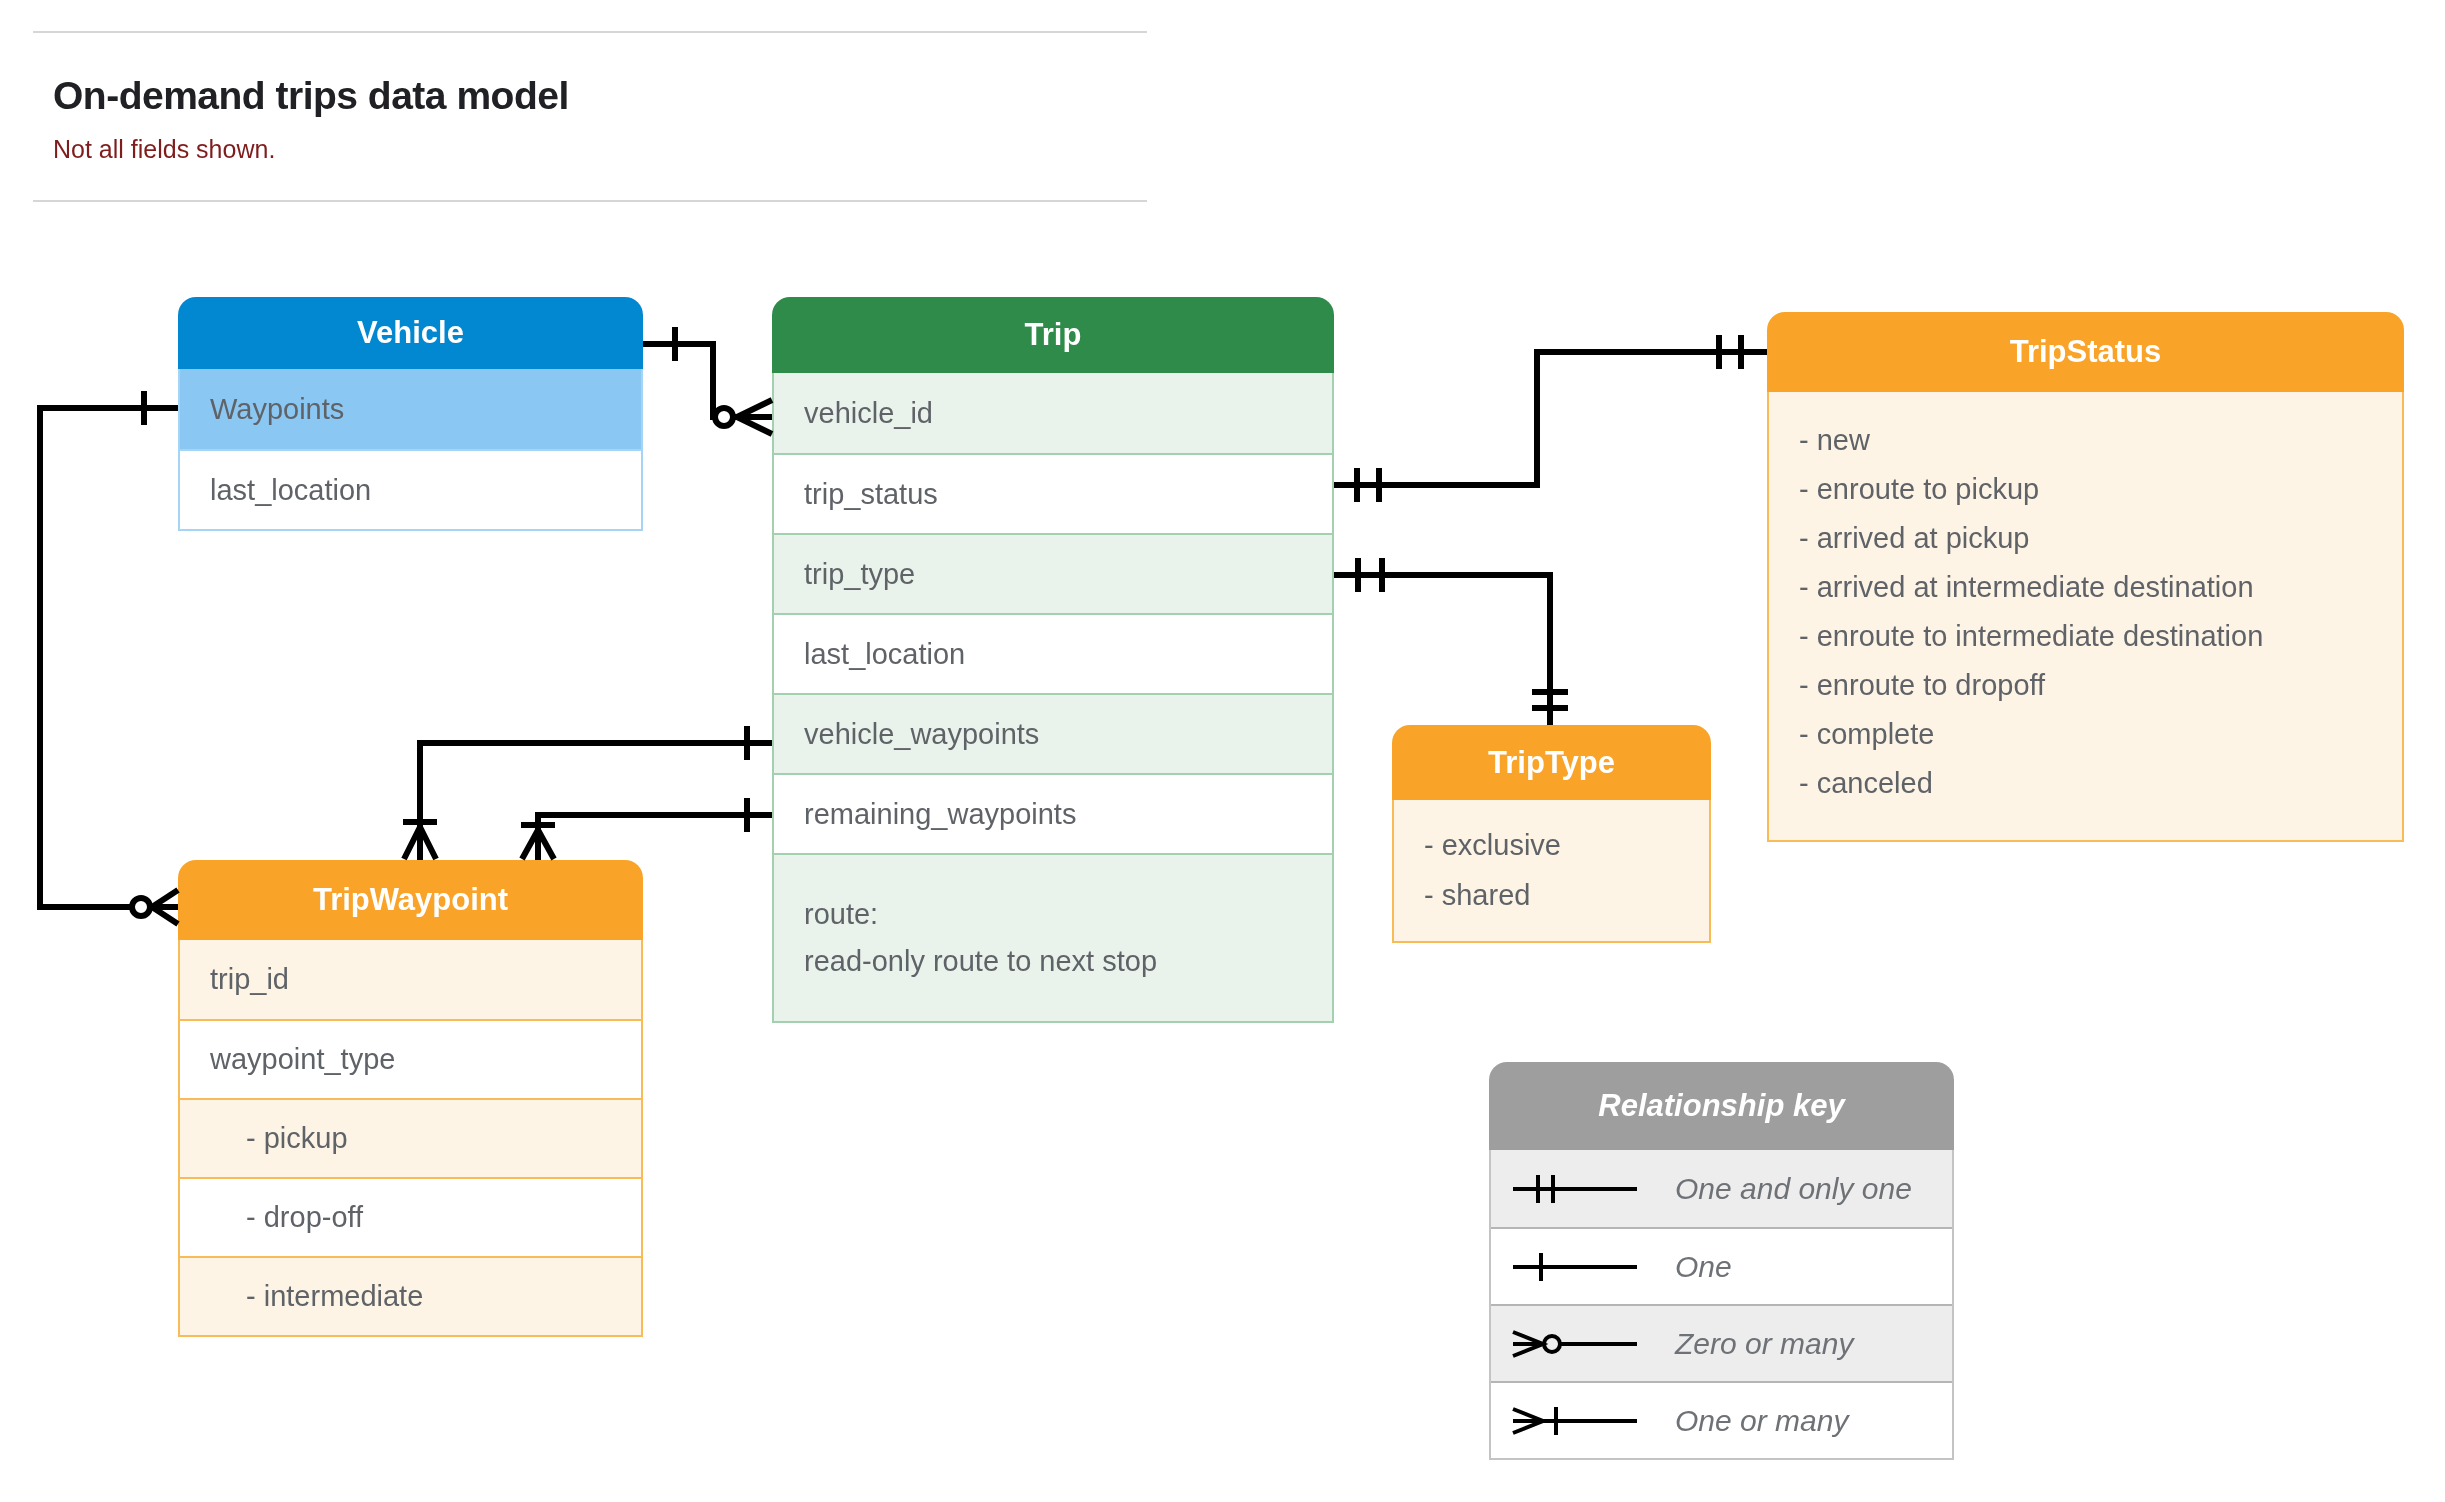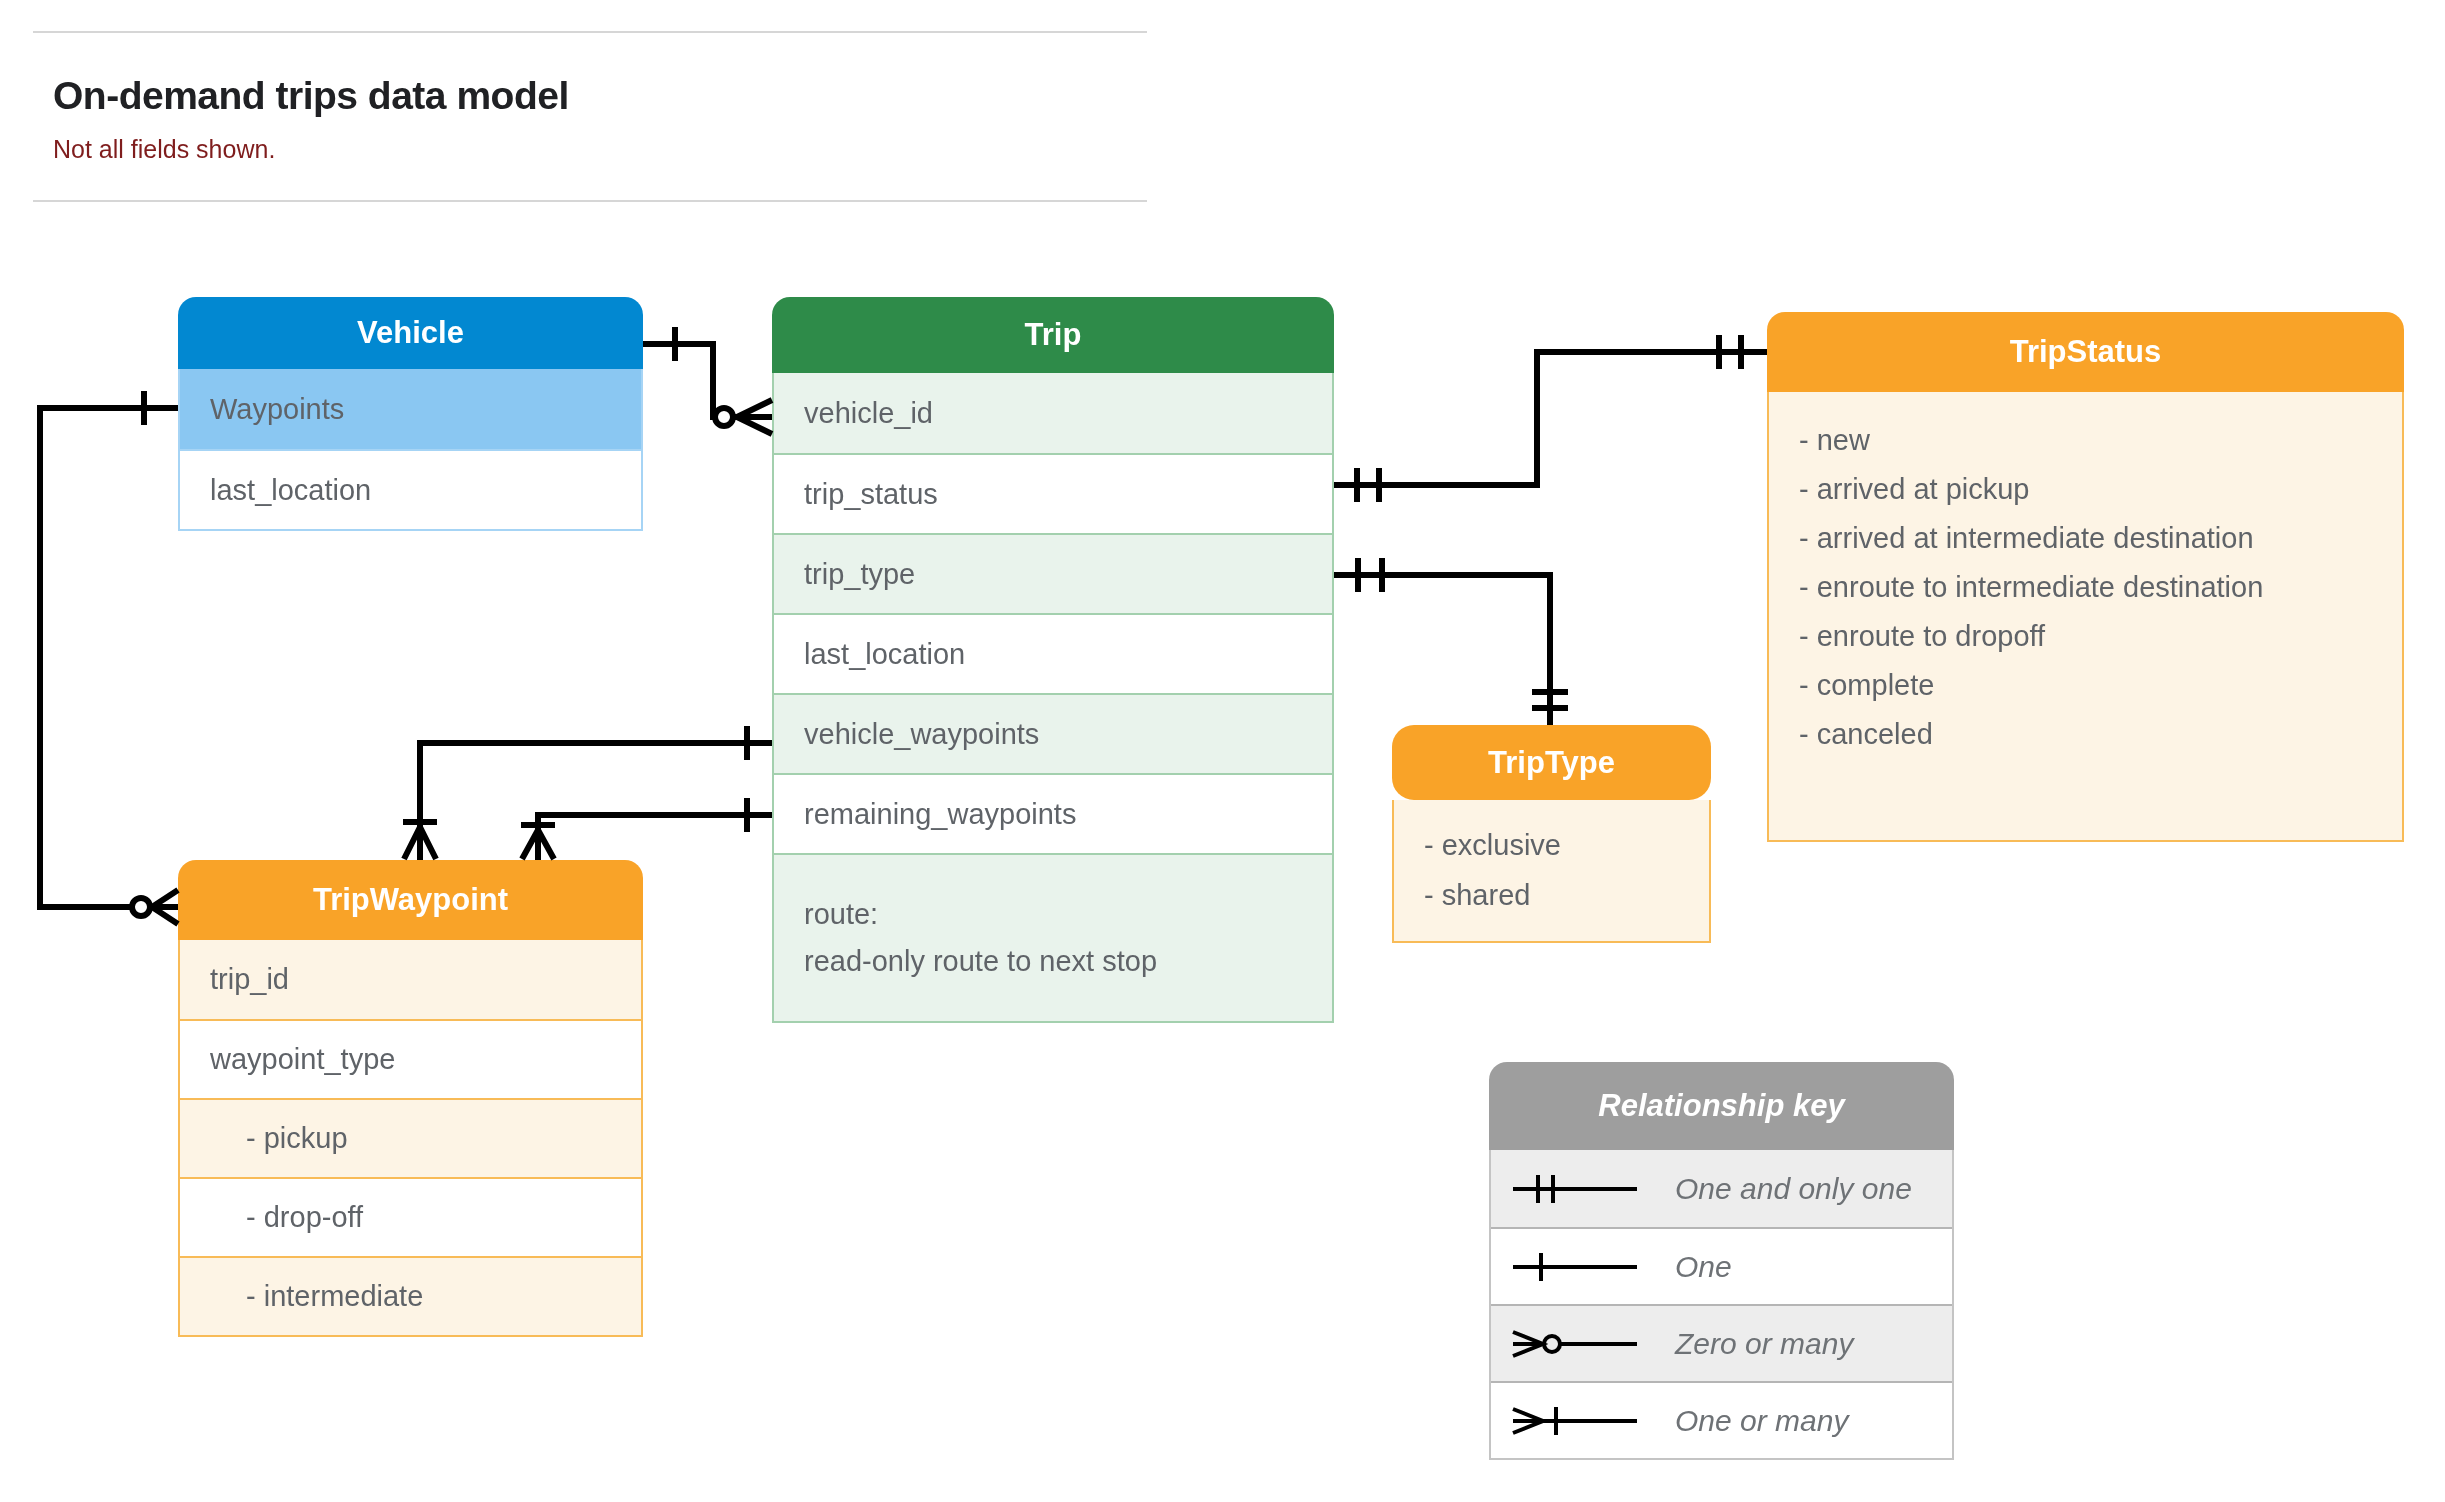--- a/index.html
+++ b/index.html
@@ -107,31 +107,32 @@
         <div>route:</div>
         <div>read-only route to next stop</div>
       </div>
     </div>
   </div>
 
   <div class="tbl orange" style="left:1767px;top:312px;width:637px;">
     <div class="hd" style="height:80px;">TripStatus</div>
     <div class="itemsbox" style="height:450px;padding-top:24px;">
       <div class="item" style="line-height:49px;">- new</div>
+      <div class="item" style="line-height:49px;">- enroute to pickup</div>
       <div class="item" style="line-height:49px;">- arrived at pickup</div>
       <div class="item" style="line-height:49px;">- arrived at intermediate destination</div>
       <div class="item" style="line-height:49px;">- enroute to intermediate destination</div>
       <div class="item" style="line-height:49px;">- enroute to dropoff</div>
       <div class="item" style="line-height:49px;">- complete</div>
       <div class="item" style="line-height:49px;">- canceled</div>
     </div>
   </div>
 
   <div class="tbl orange" style="left:1392px;top:725px;width:319px;">
-    <div class="hd" style="height:75px;border-radius:22px;">TripType</div>
+    <div class="hd" style="height:75px;">TripType</div>
     <div class="itemsbox" style="height:143px;padding-top:20px;">
       <div class="item" style="line-height:50px;">- exclusive</div>
       <div class="item" style="line-height:50px;">- shared</div>
     </div>
   </div>
 
   <div class="tbl orange tripwaypoint" style="left:178px;top:860px;width:465px;">
     <div class="hd" style="height:80px;">TripWaypoint</div>
     <div class="body">
       <div class="row alt">trip_id</div>

